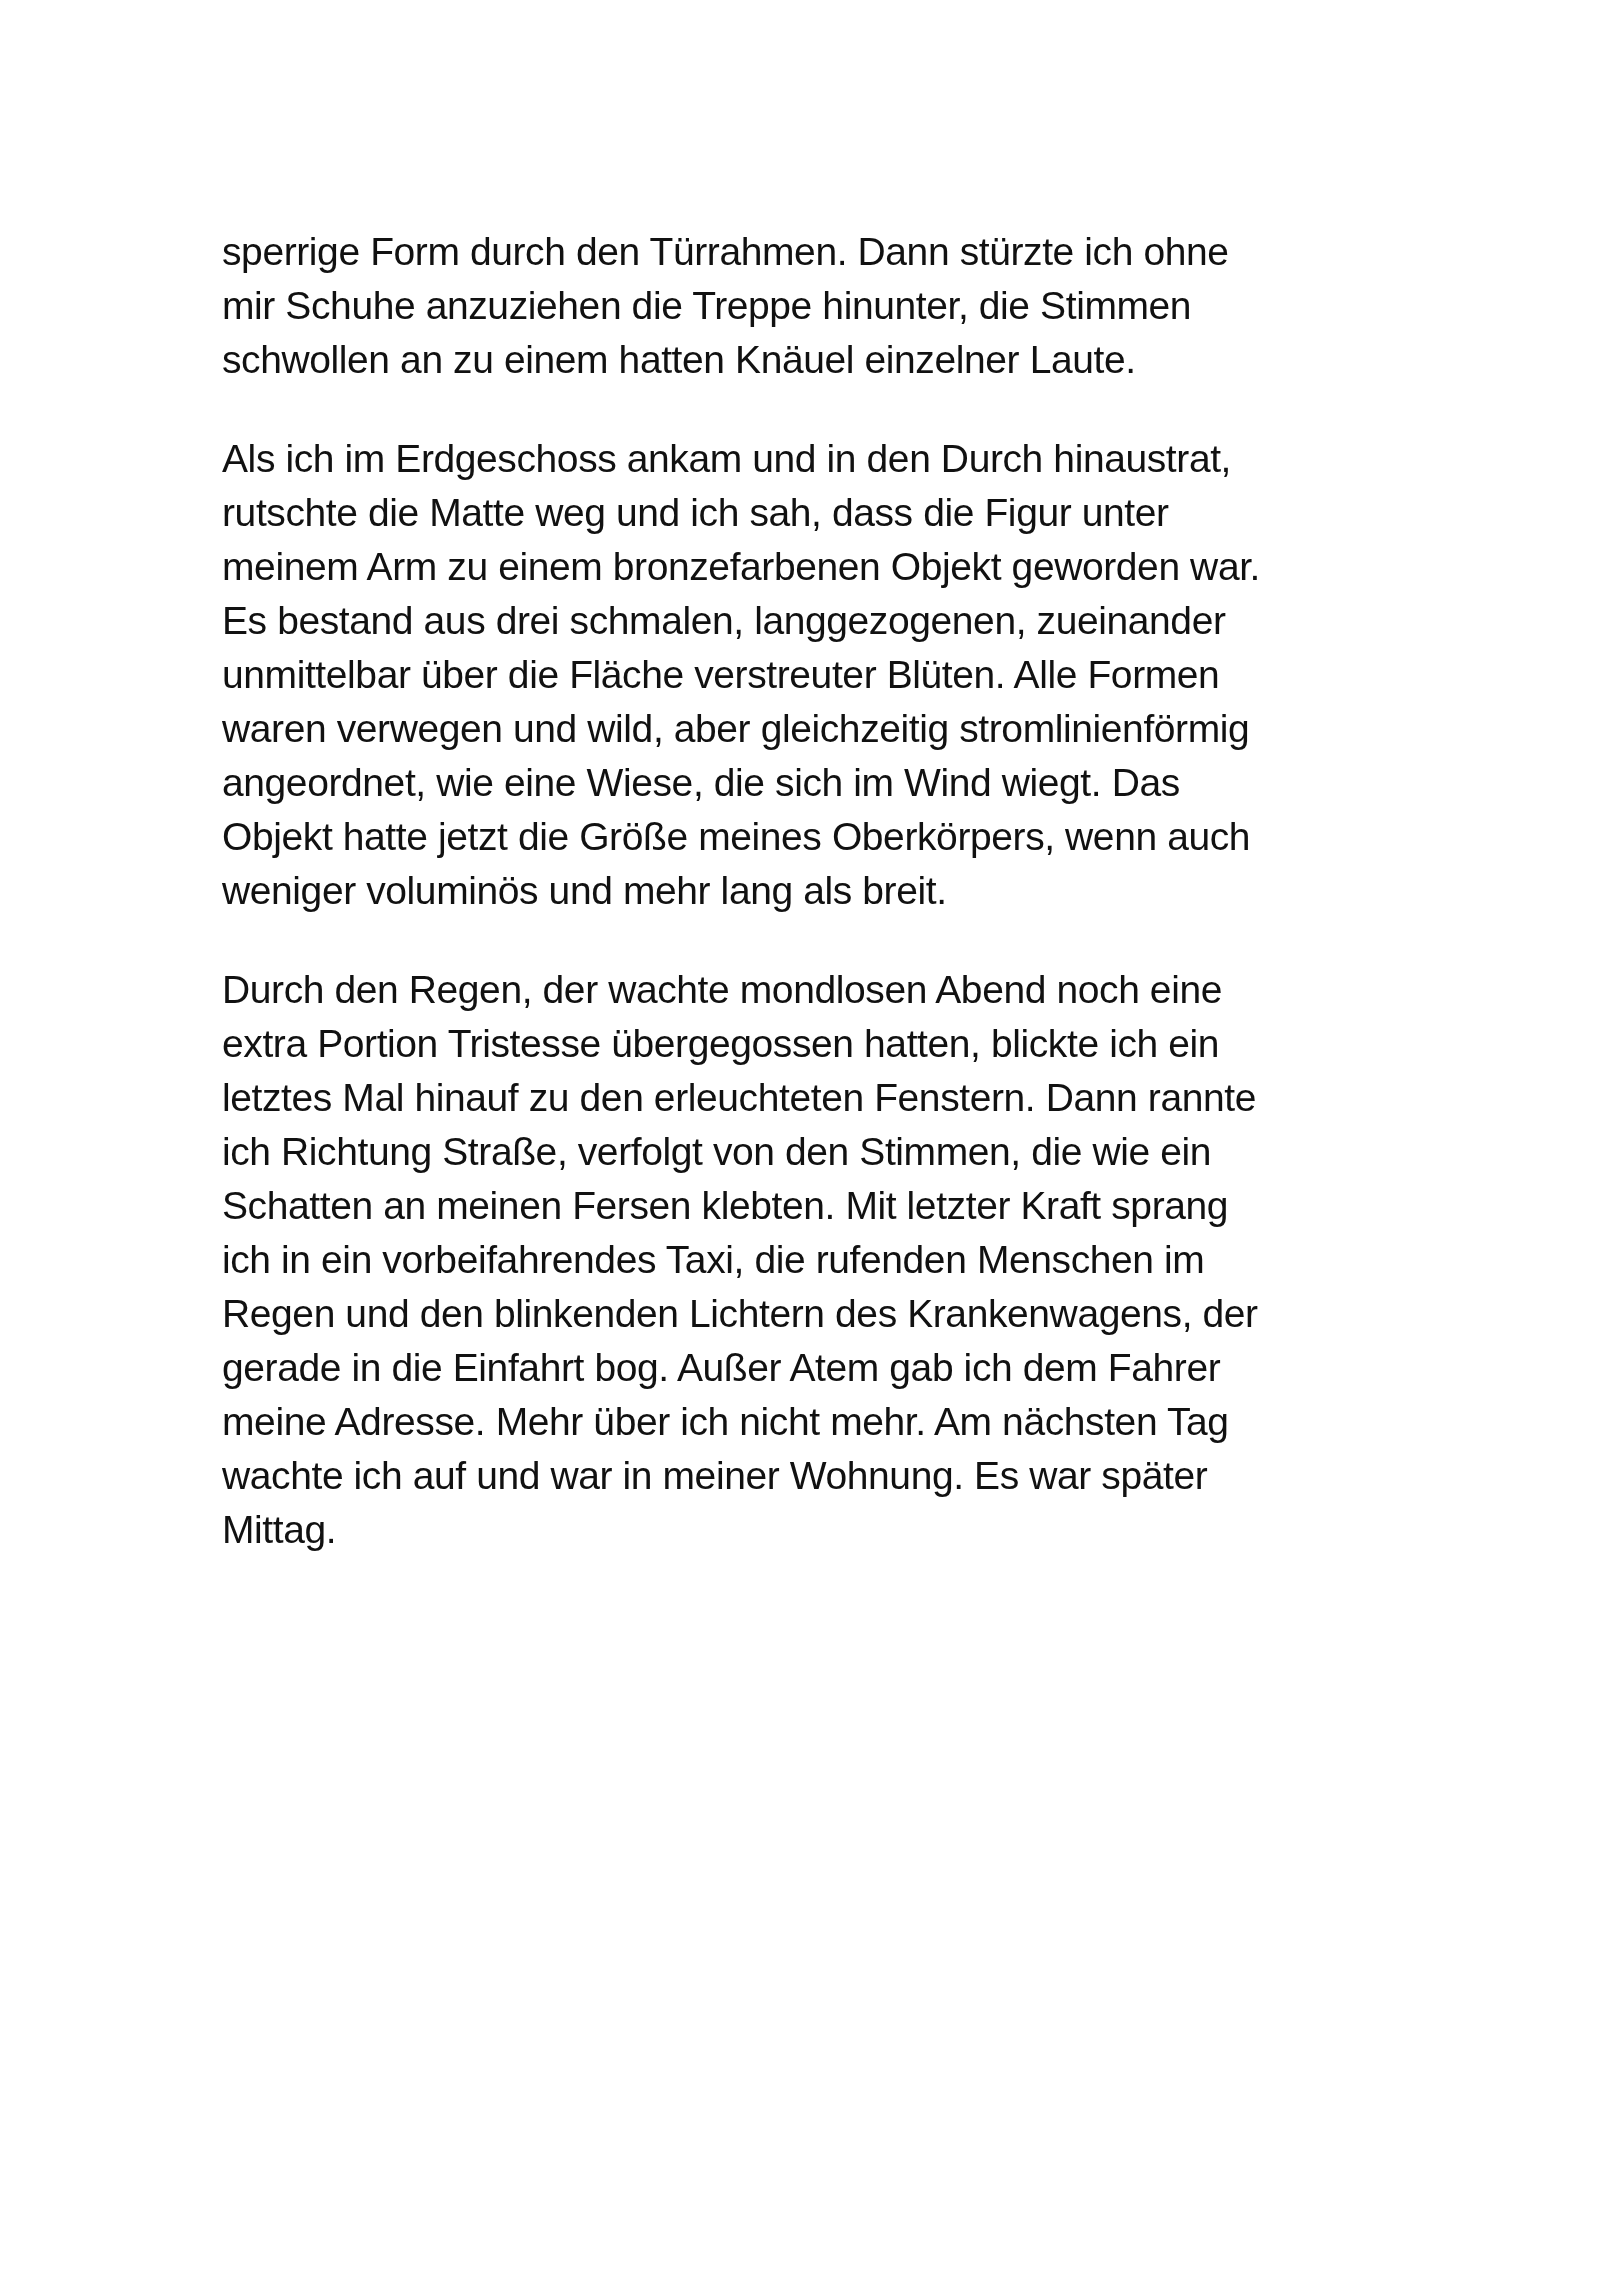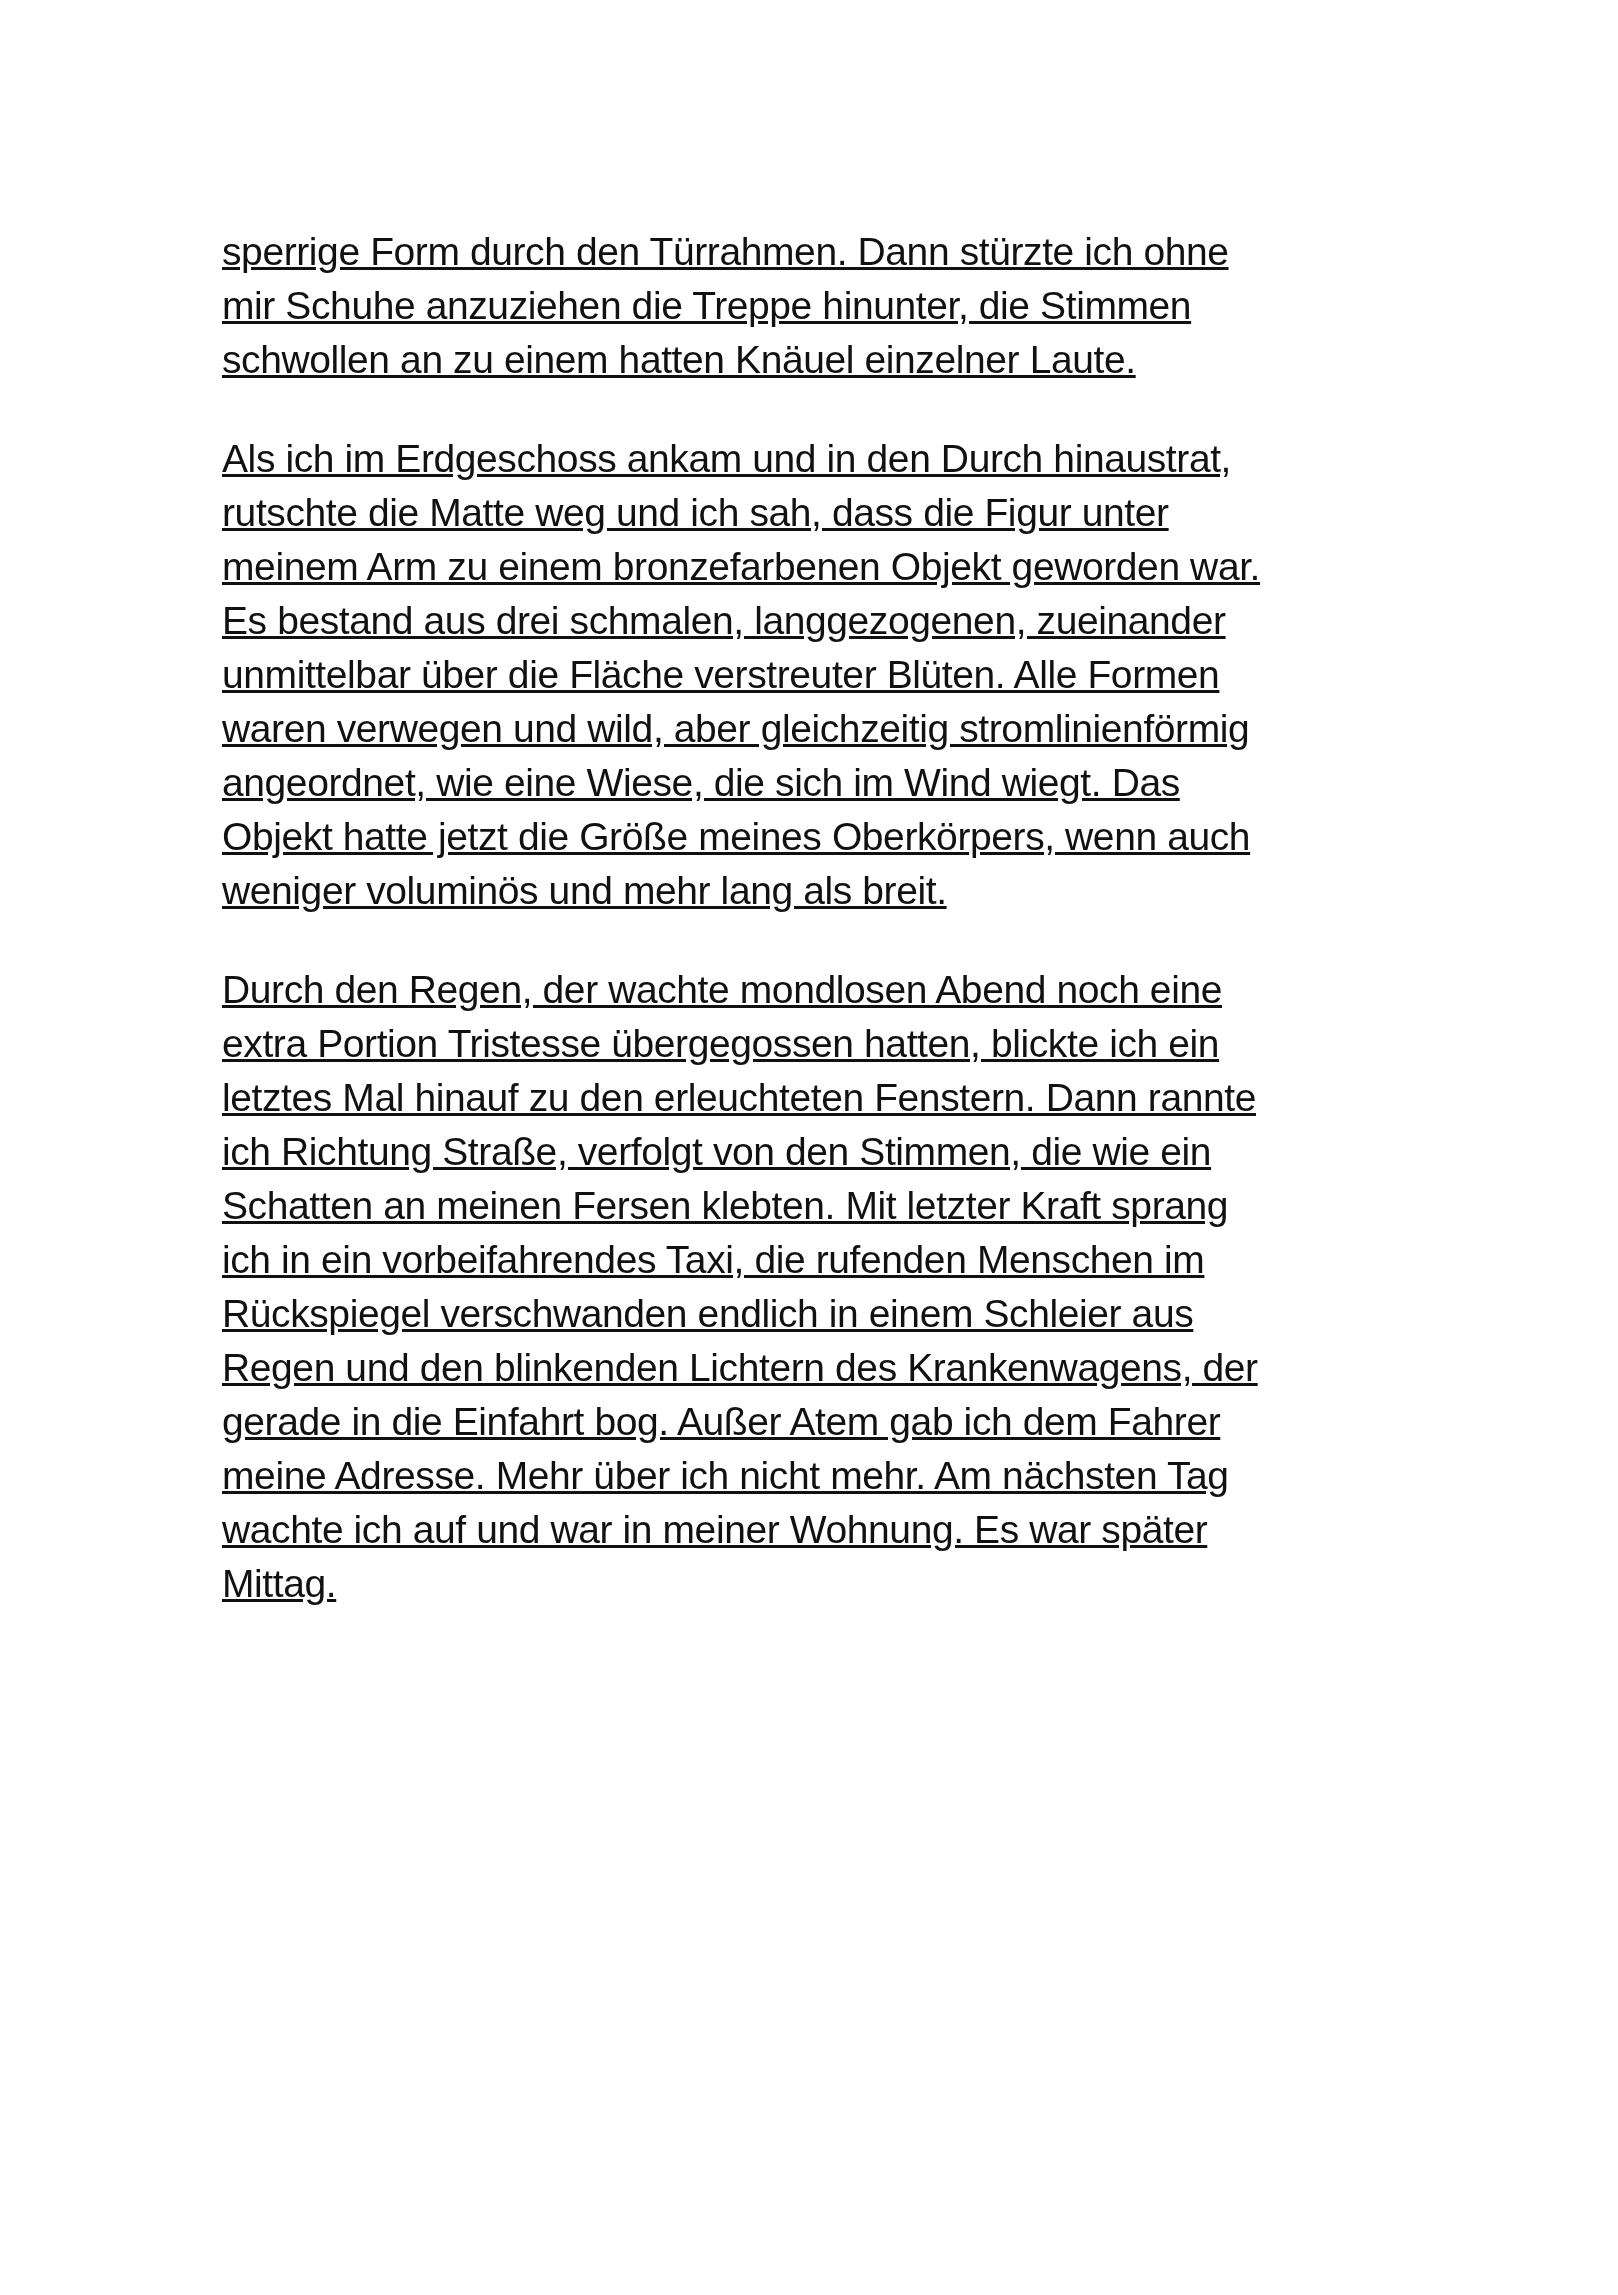--- a/index.html
+++ b/index.html
@@ -31,21 +31,20 @@
       line-height: 54px;
       color: #111111;
       letter-spacing: -0.4px;
     }
     .paragraph {
       margin: 0 0 45px 0;
     }
     .line {
       display: block;
       white-space: nowrap;
-      text-decoration: underline;
     }
   </style>
 </head>
 <body>
 
 <div class="page">
   <div class="text-block">
 
     <p class="paragraph">
       <span class="line">sperrige Form durch den Türrahmen. Dann stürzte ich ohne</span>
@@ -65,21 +64,20 @@
       <span class="line">weniger voluminös und mehr lang als breit.</span>
     </p>
 
     <p class="paragraph">
       <span class="line">Durch den Regen, der wachte mondlosen Abend noch eine</span>
       <span class="line">extra Portion Tristesse übergegossen hatten, blickte ich ein</span>
       <span class="line">letztes Mal hinauf zu den erleuchteten Fenstern. Dann rannte</span>
       <span class="line">ich Richtung Straße, verfolgt von den Stimmen, die wie ein</span>
       <span class="line">Schatten an meinen Fersen klebten. Mit letzter Kraft sprang</span>
       <span class="line">ich in ein vorbeifahrendes Taxi, die rufenden Menschen im</span>
-      <span class="line">Rückspiegel verschwanden endlich in einem Schleier aus</span>
       <span class="line">Regen und den blinkenden Lichtern des Krankenwagens, der</span>
       <span class="line">gerade in die Einfahrt bog. Außer Atem gab ich dem Fahrer</span>
       <span class="line">meine Adresse. Mehr über ich nicht mehr. Am nächsten Tag</span>
       <span class="line">wachte ich auf und war in meiner Wohnung. Es war später</span>
       <span class="line">Mittag.</span>
     </p>
 
   </div>
 </div>
 

